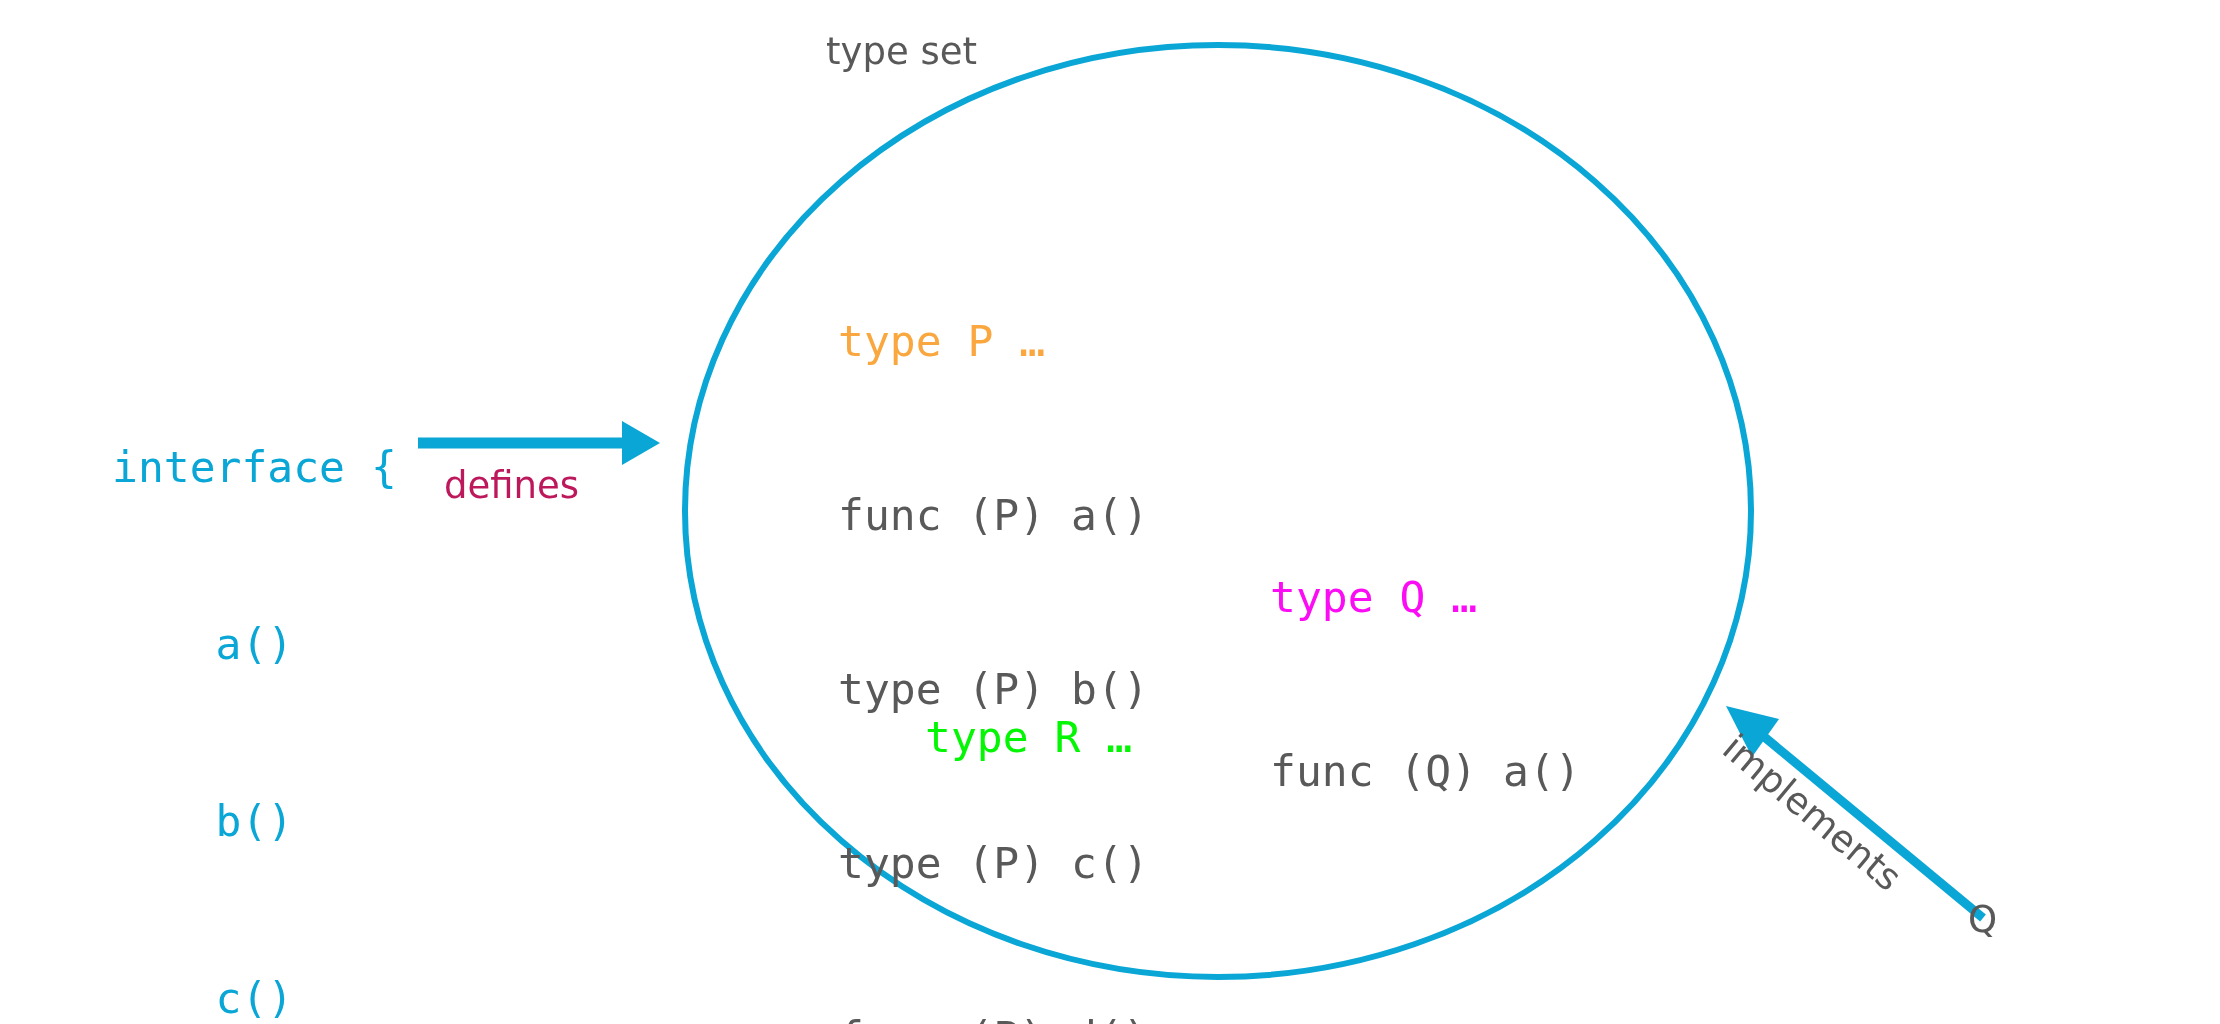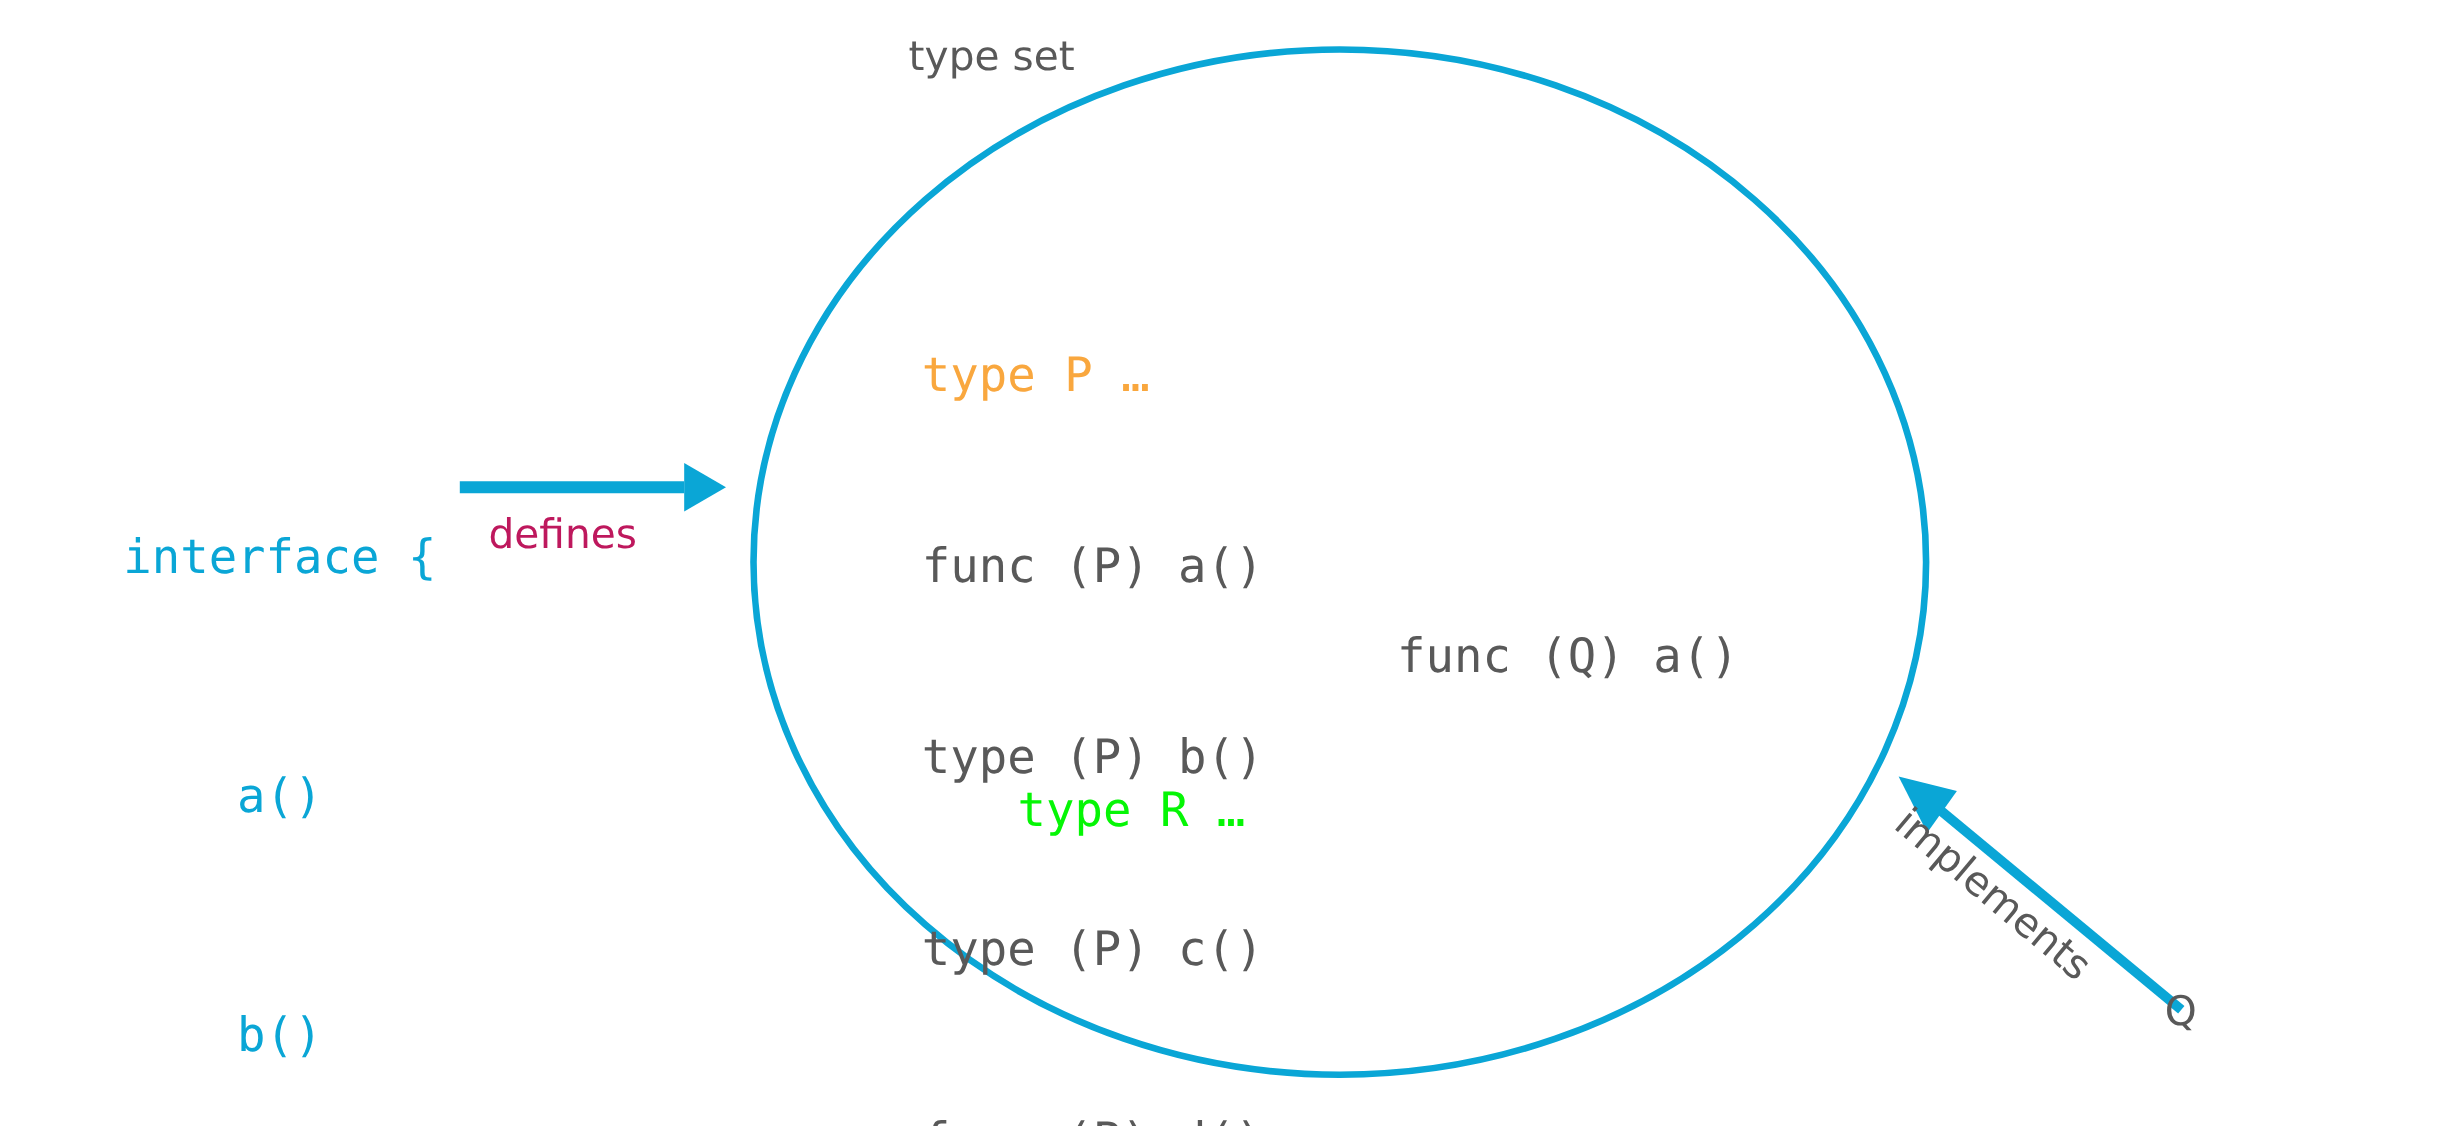--- a/index.html
+++ b/index.html
@@ -26,21 +26,21 @@
   .abs { position: absolute; }
 
   
   #interface-block {
     left: 112px;
     top: 320px;
     font-size: 43px;
     line-height: 59px;
     letter-spacing: 0px;
   }
-  #interface-block .code-line { color: #0aa6d6; margin-top: 40px; }
+  #interface-block .code-line { color: #0aa6d6; }
 
   
   #defines-label {
     left: 444px;
     top: 464px;
     font-size: 37px;
     color: #be185d;
   }
 
   
@@ -133,20 +133,21 @@
 
   <div class="abs mono" id="type-p-block">
     <div class="head-p">type P …</div>
     <div class="member">func (P) a()</div>
     <div class="member">type (P) b()</div>
     <div class="member">type (P) c()</div>
     <div class="member">func (P) d()</div>
   </div>
 
   <div class="abs mono" id="type-q-block">
+    <div class="head-q">type Q …</div>
     <div class="member">func (Q) a()</div>
     
     
     
   </div>
 
   <div class="abs mono" id="type-r-block">
     <div class="head-r">type R …</div>
   </div>
 

